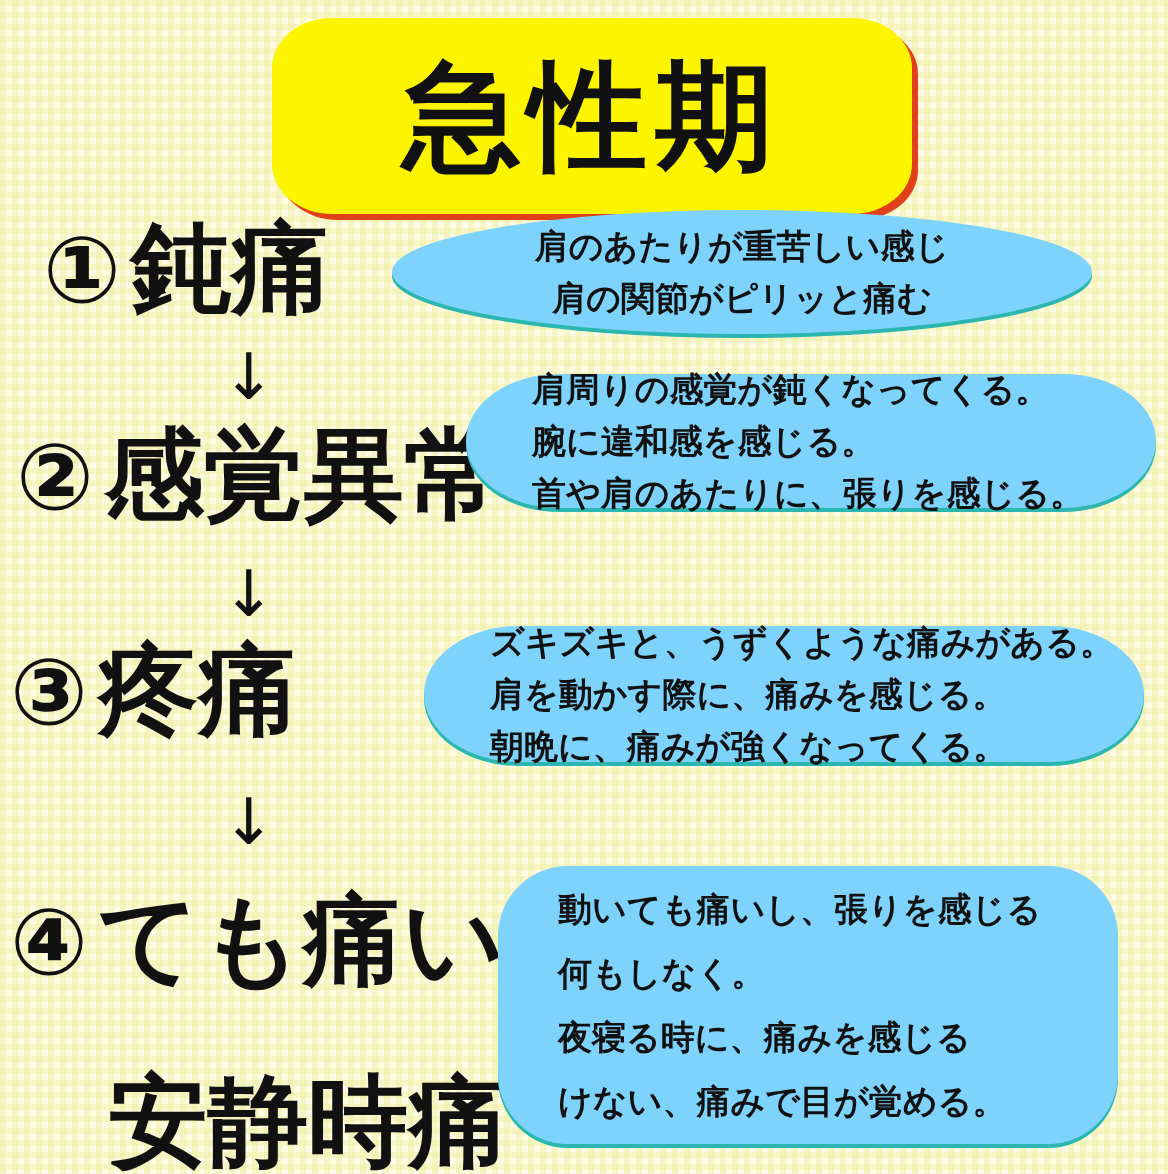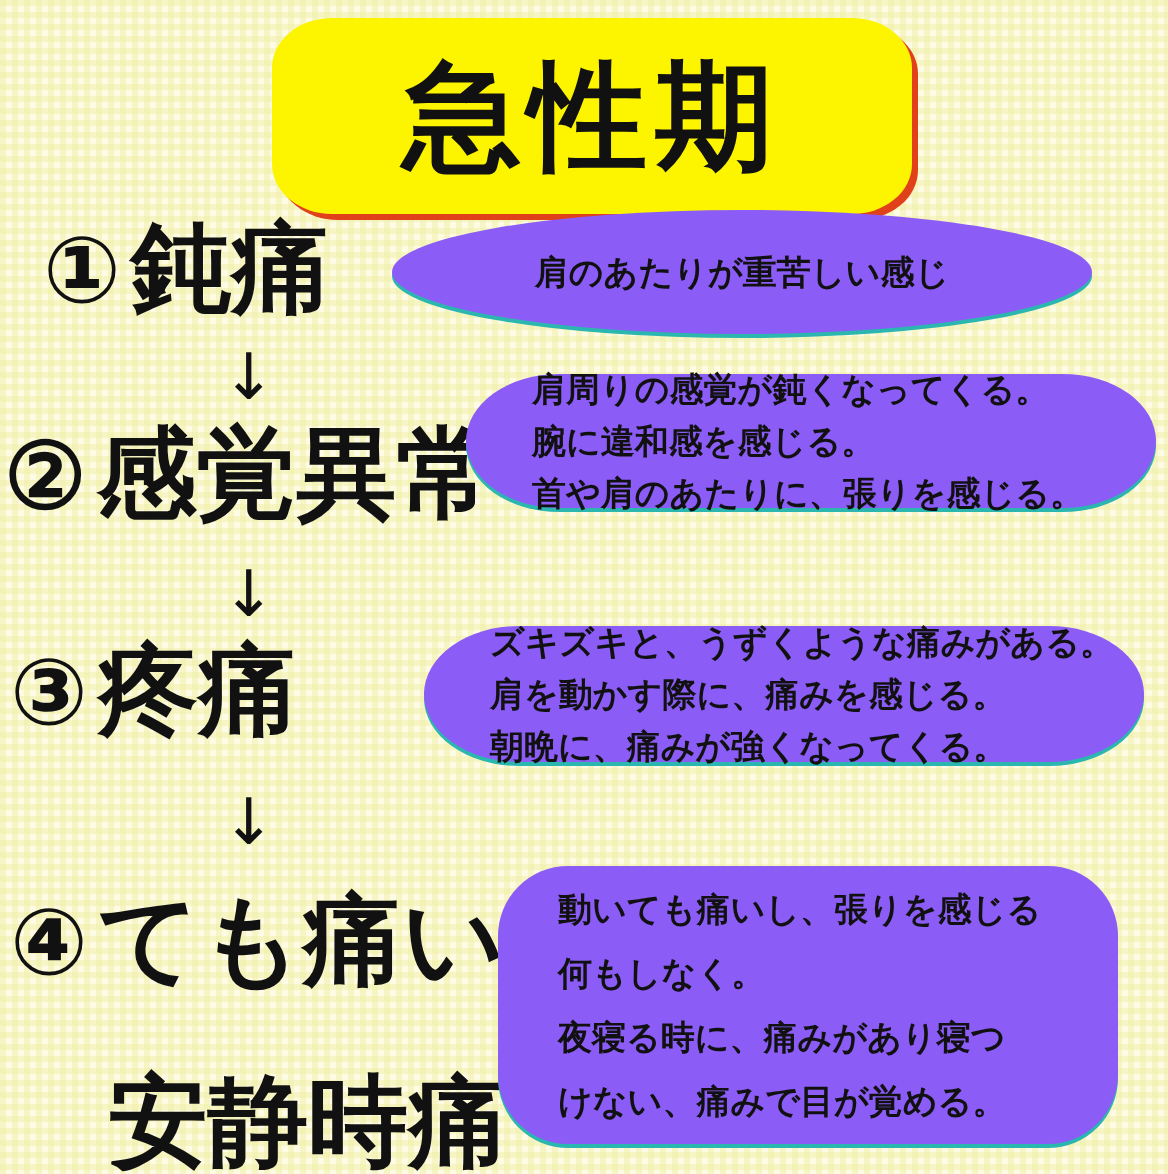--- a/index.html
+++ b/index.html
@@ -17,44 +17,45 @@
     background:#fdf400; border-radius:60px / 50px;
     box-shadow: 6px 6px 0 #e0401a;
     display:flex; align-items:center; justify-content:center;
   }
   .title-text { font-size:118px; font-weight:bold; letter-spacing:8px; line-height:1; }
   .stage { position:absolute; font-weight:bold; line-height:1; white-space:nowrap; }
   .stage .num { font-size:92px; margin-right:10px; }
   .stage .name { font-size:100px; }
   .arrow { position:absolute; font-size:64px; line-height:1; font-weight:normal; }
   .bubble {
-    position:absolute; background:#8b5cf6;
+    position:absolute; background:#7dd3fc;
     box-shadow: 0 4px 0 #2bb7b0;
     font-weight:bold; font-size:34px; line-height:52px;
     display:flex; flex-direction:column; justify-content:center;
   }
   .bubble span { display:block; white-space:nowrap; }
 </style>
 </head>
 <body>
 
 <div class="title-box">
   <span class="title-text">急性期</span>
 </div>
 
 <div class="stage" style="left:12px; top:218px;margin-left:31px;">
   <span class="num">①</span><span class="name">鈍痛</span>
 </div>
 <div class="bubble" style="left:392px; top:210px; width:700px; height:124px; border-radius:350px / 62px; align-items:center; text-align:center;">
   <span>肩のあたりが重苦しい感じ</span>
+  <span>肩の関節がピリッと痛む</span>
 </div>
 
 <div class="arrow" style="left:222px; top:345px;">↓</div>
 
-<div class="stage" style="left:4px; top:425px;font-family:Liberation Serif, serif;">
+<div class="stage" style="left:16px; top:425px;">
   <span class="num">②</span><span class="name">感覚異常</span>
 </div>
 <div class="bubble" style="left:466px; top:374px; width:690px; height:134px; border-radius:120px / 86px; padding-left:66px; box-sizing:border-box;">
   <span>肩周りの感覚が鈍くなってくる。</span>
   <span>腕に違和感を感じる。</span>
   <span>首や肩のあたりに、張りを感じる。</span>
 </div>
 
 <div class="arrow" style="left:222px; top:562px;">↓</div>
 
@@ -71,15 +72,15 @@
 
 <div class="stage" style="left:10px; top:890px;">
   <span class="num">④</span><span class="name">ても痛い</span>
 </div>
 <div class="stage" style="left:108px; top:1072px;">
   <span class="name">安静時痛</span>
 </div>
 <div class="bubble" style="left:498px; top:866px; width:620px; height:278px; border-radius:70px; padding-left:60px; box-sizing:border-box; line-height:64px;">
   <span>動いても痛いし、張りを感じる</span>
   <span>何もしなく。</span>
-  <span>夜寝る時に、痛みがあり寝つ</span>
+  <span>夜寝る時に、痛みを感じる</span>
   <span>けない、痛みで目が覚める。</span>
 </div>
 
 </body></html>

